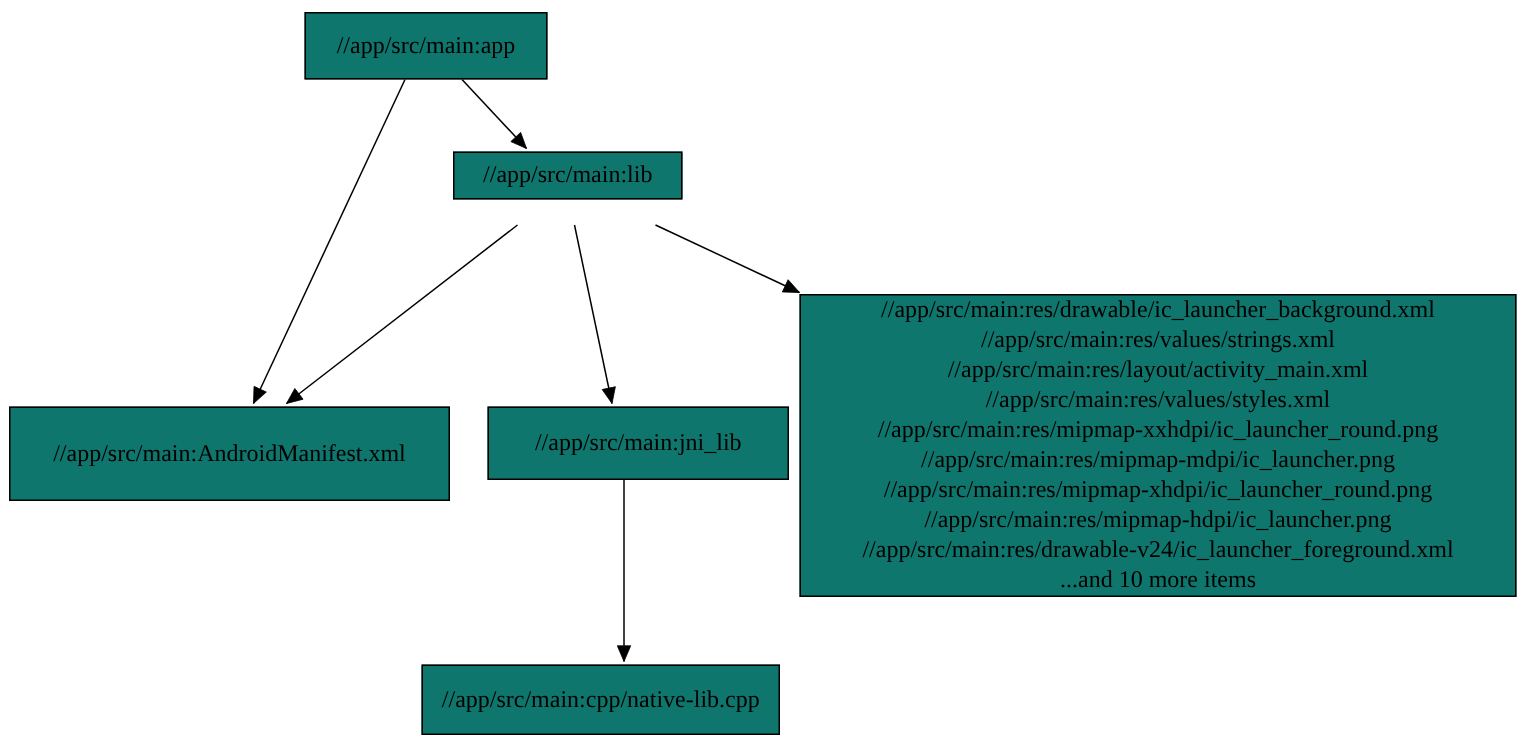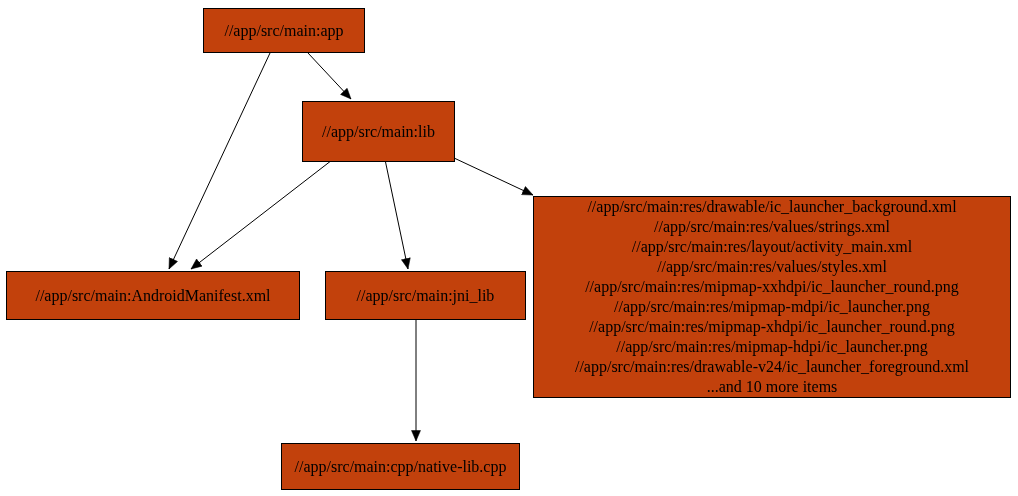--- a/index.html
+++ b/index.html
@@ -12,21 +12,21 @@
     overflow: hidden;
   }
   #edge-layer {
     position: absolute;
     left: 0; top: 0;
     width: 1018px; height: 496px;
   }
   .node {
     position: absolute;
     border: 1px solid #000000;
-    background: #c2410c;
+    background: #0f766e;
     color: #000000;
     display: flex;
     align-items: center;
     justify-content: center;
     text-align: left;
     font-size: 16px;
     line-height: 20px;
     white-space: nowrap;
   }
   .node.multiline {
@@ -54,25 +54,25 @@
     <line x1="345" y1="150" x2="191" y2="269" stroke="#000000" stroke-width="1" marker-end="url(#arrowhead)"></line>
     <line x1="383" y1="150" x2="408" y2="269" stroke="#000000" stroke-width="1" marker-end="url(#arrowhead)"></line>
     <line x1="437" y1="150" x2="533" y2="195" stroke="#000000" stroke-width="1" marker-end="url(#arrowhead)"></line>
     <line x1="416" y1="320" x2="416" y2="441" stroke="#000000" stroke-width="1" marker-end="url(#arrowhead)"></line>
   </svg>
 
   <div class="node" style="left:203px; top:8px; width:162px; height:45px;">
     <span>//app/src/main:app</span>
   </div>
 
-  <div class="node" style="left:302px; top:101px; width:153px; height:61px;">
+  <div class="node" style="left:302px; top:101px; width:153px; height:32px;">
     <span>//app/src/main:lib</span>
   </div>
 
-  <div class="node" style="left:6px; top:271px; width:294px; height:49px;">
+  <div class="node" style="left:6px; top:271px; width:294px; height:63px;">
     <span>//app/src/main:AndroidManifest.xml</span>
   </div>
 
   <div class="node" style="left:325px; top:271px; width:201px; height:49px;">
     <span>//app/src/main:jni_lib</span>
   </div>
 
   <div class="node multiline" style="left:533px; top:196px; width:478px; height:202px;">
     <span class="res-line">//app/src/main:res/drawable/ic_launcher_background.xml</span>
     <span class="res-line">//app/src/main:res/values/strings.xml</span>

